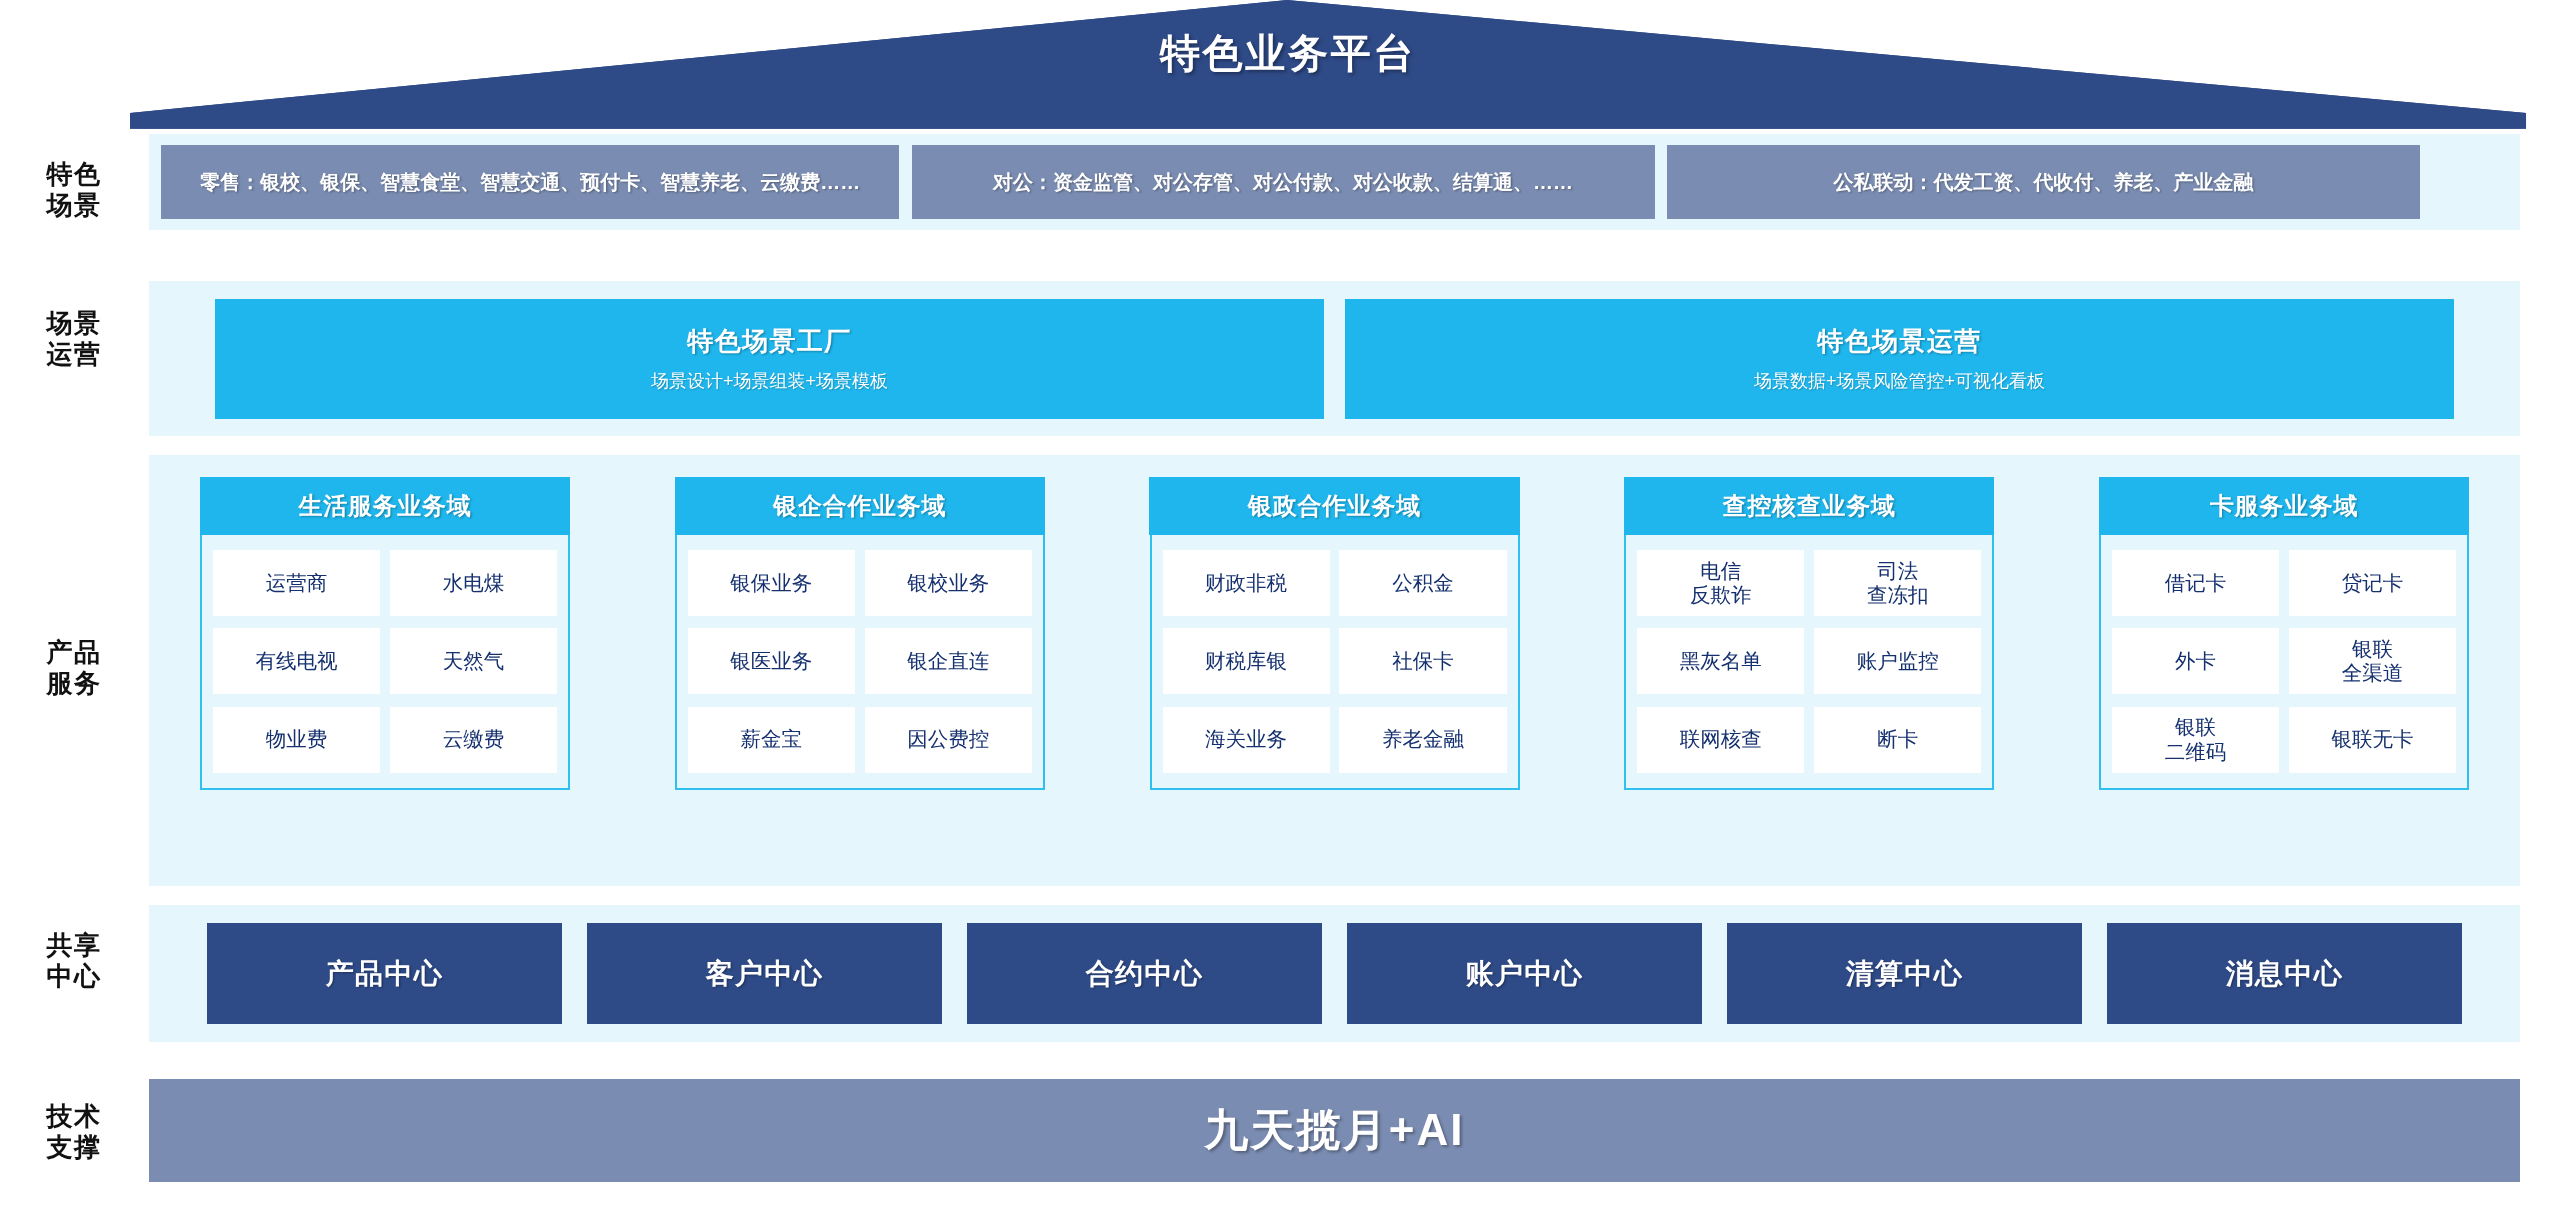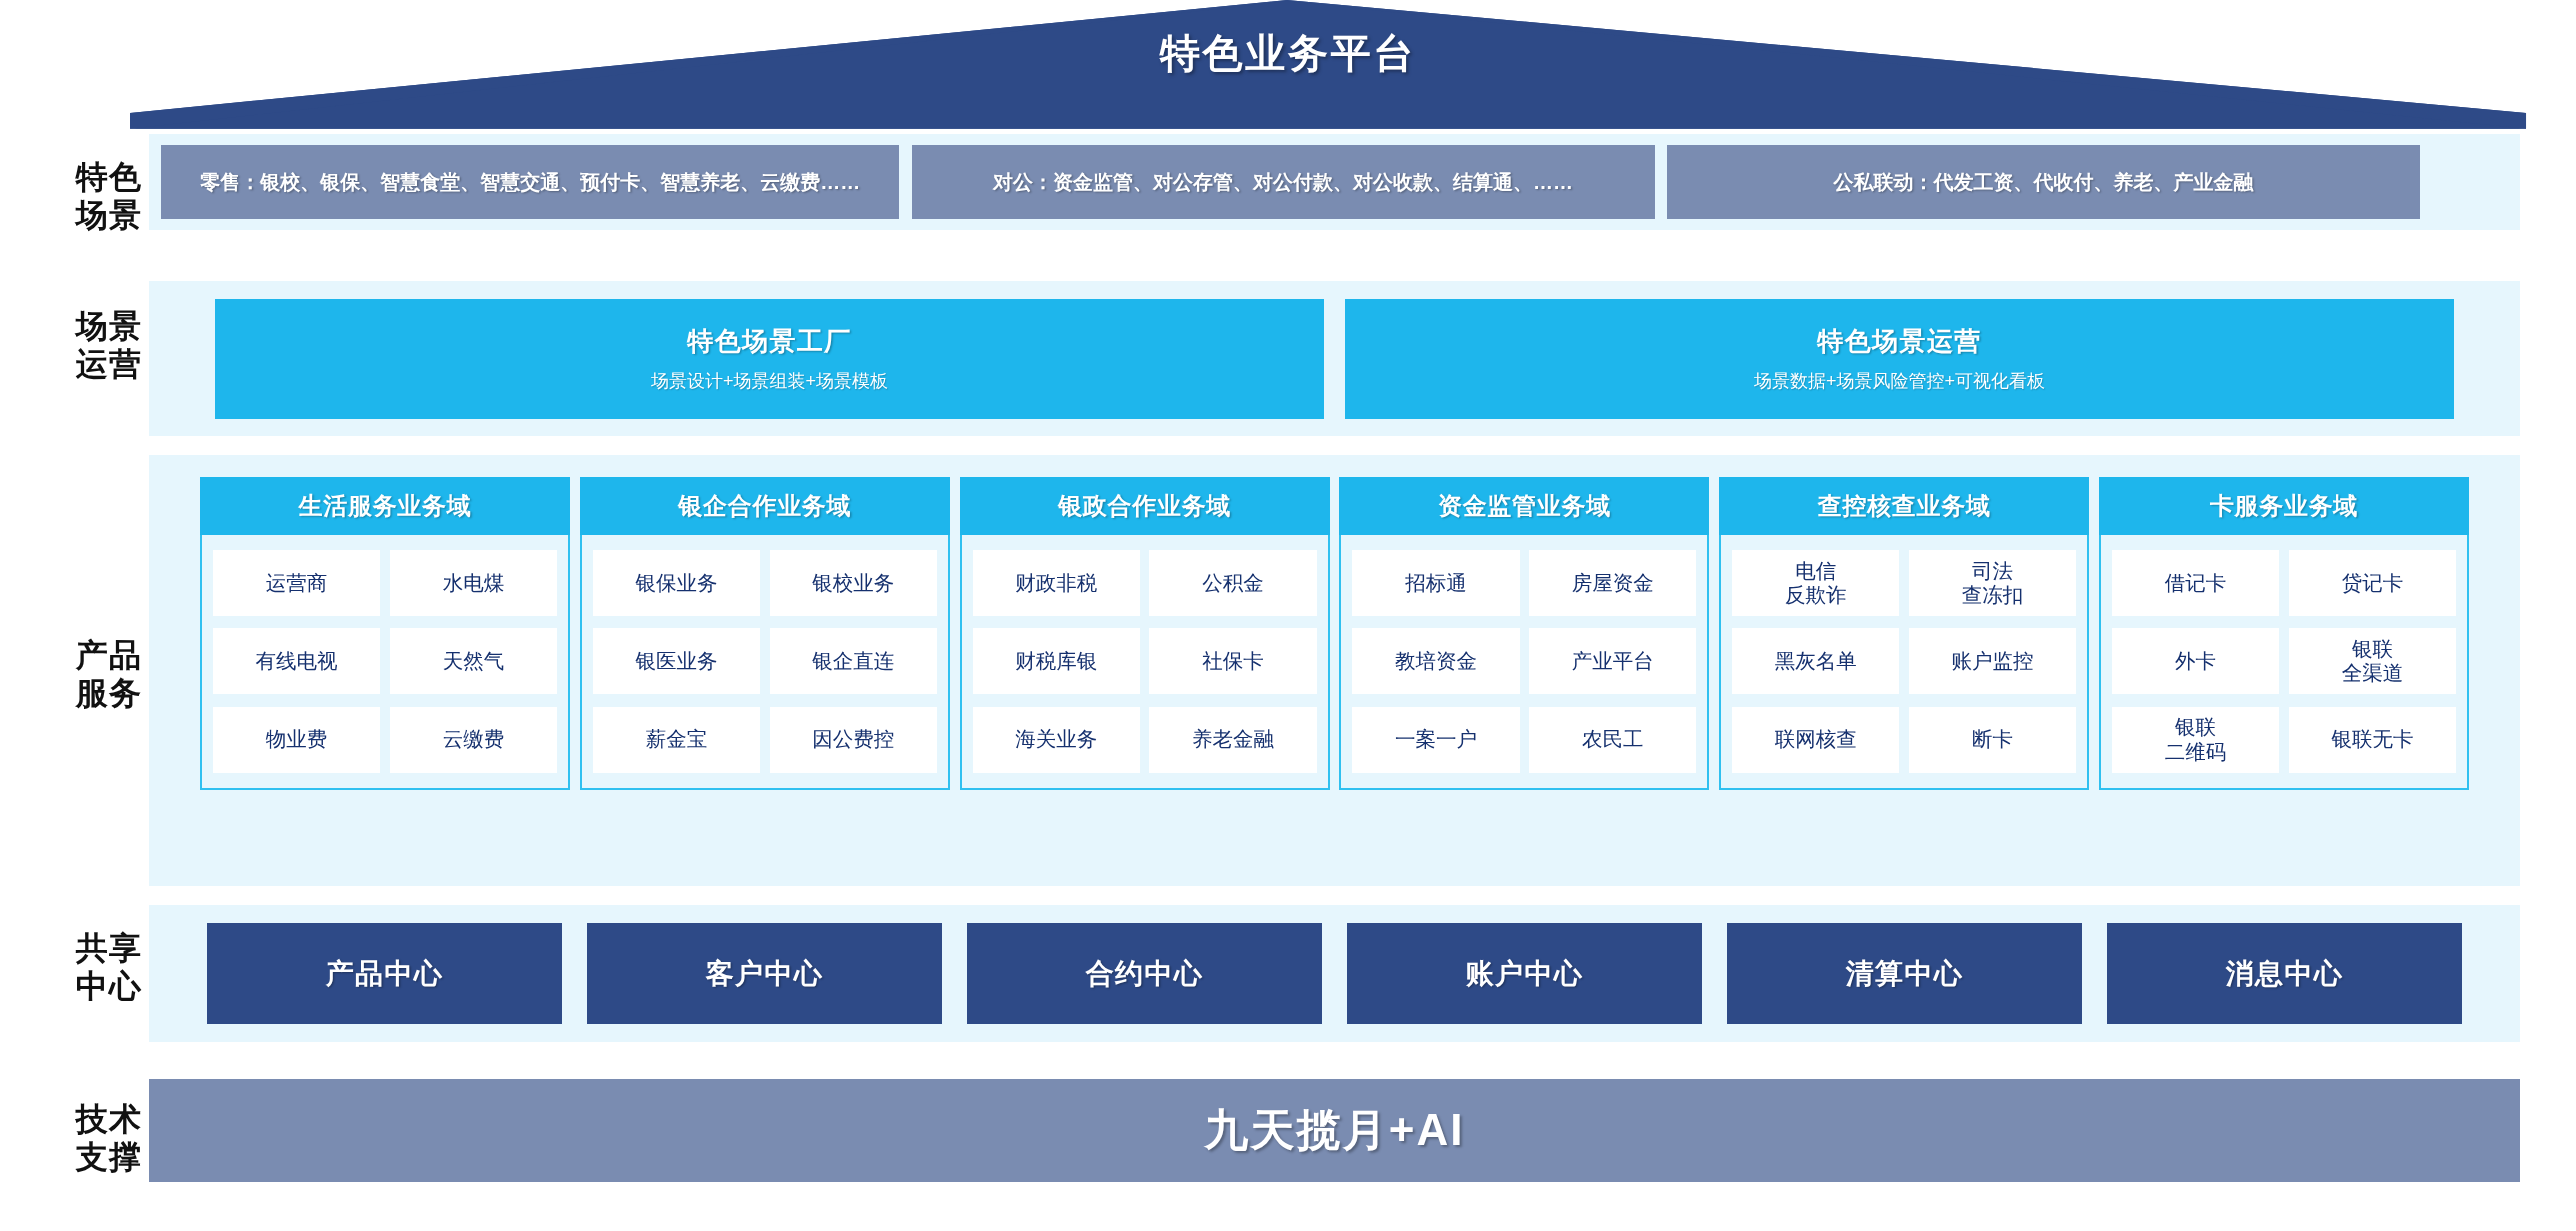--- a/index.html
+++ b/index.html
@@ -22,22 +22,22 @@
     text-align:center;
     color:#ffffff;
     font-size:40px;font-weight:bold;letter-spacing:2.7px;
     text-shadow:2.1px 2.1px 3.4px rgba(0,0,0,.35);
     pointer-events:none;
   }
 
   
   .rowlabel{
     position:absolute;left:5.5px;width:137px;
-    text-align:right;
-    font-size:32px;font-weight:bold;color:#111111;
+    text-align:center;
+    font-size:26px;font-weight:bold;color:#111111;
     line-height:1.18;
     letter-spacing:1.4px;
   }
 
   
   .band{
     position:absolute;left:149px;width:2371px;
     background:#e6f6fd;
   }
 
@@ -227,31 +227,20 @@
       <div class="domain-grid">
         <div class="chip" style="white-space: pre-line;">财政非税</div>
         <div class="chip" style="white-space: pre-line;">公积金</div>
         <div class="chip" style="white-space: pre-line;">财税库银</div>
         <div class="chip" style="white-space: pre-line;">社保卡</div>
         <div class="chip" style="white-space: pre-line;">海关业务</div>
         <div class="chip" style="white-space: pre-line;">养老金融</div>
       </div>
     </div>
 
-    <div class="domain-card">
-      <div class="domain-head">资金监管业务域</div>
-      <div class="domain-grid">
-        <div class="chip" style="white-space: pre-line;">招标通</div>
-        <div class="chip" style="white-space: pre-line;">房屋资金</div>
-        <div class="chip" style="white-space: pre-line;">教培资金</div>
-        <div class="chip" style="white-space: pre-line;">产业平台</div>
-        <div class="chip" style="white-space: pre-line;">一案一户</div>
-        <div class="chip" style="white-space: pre-line;">农民工</div>
-      </div>
-    </div>
 
     <div class="domain-card">
       <div class="domain-head">查控核查业务域</div>
       <div class="domain-grid">
         <div class="chip" style="white-space: pre-line;">电信
 反欺诈</div>
         <div class="chip" style="white-space: pre-line;">司法
 查冻扣</div>
         <div class="chip" style="white-space: pre-line;">黑灰名单</div>
         <div class="chip" style="white-space: pre-line;">账户监控</div>

